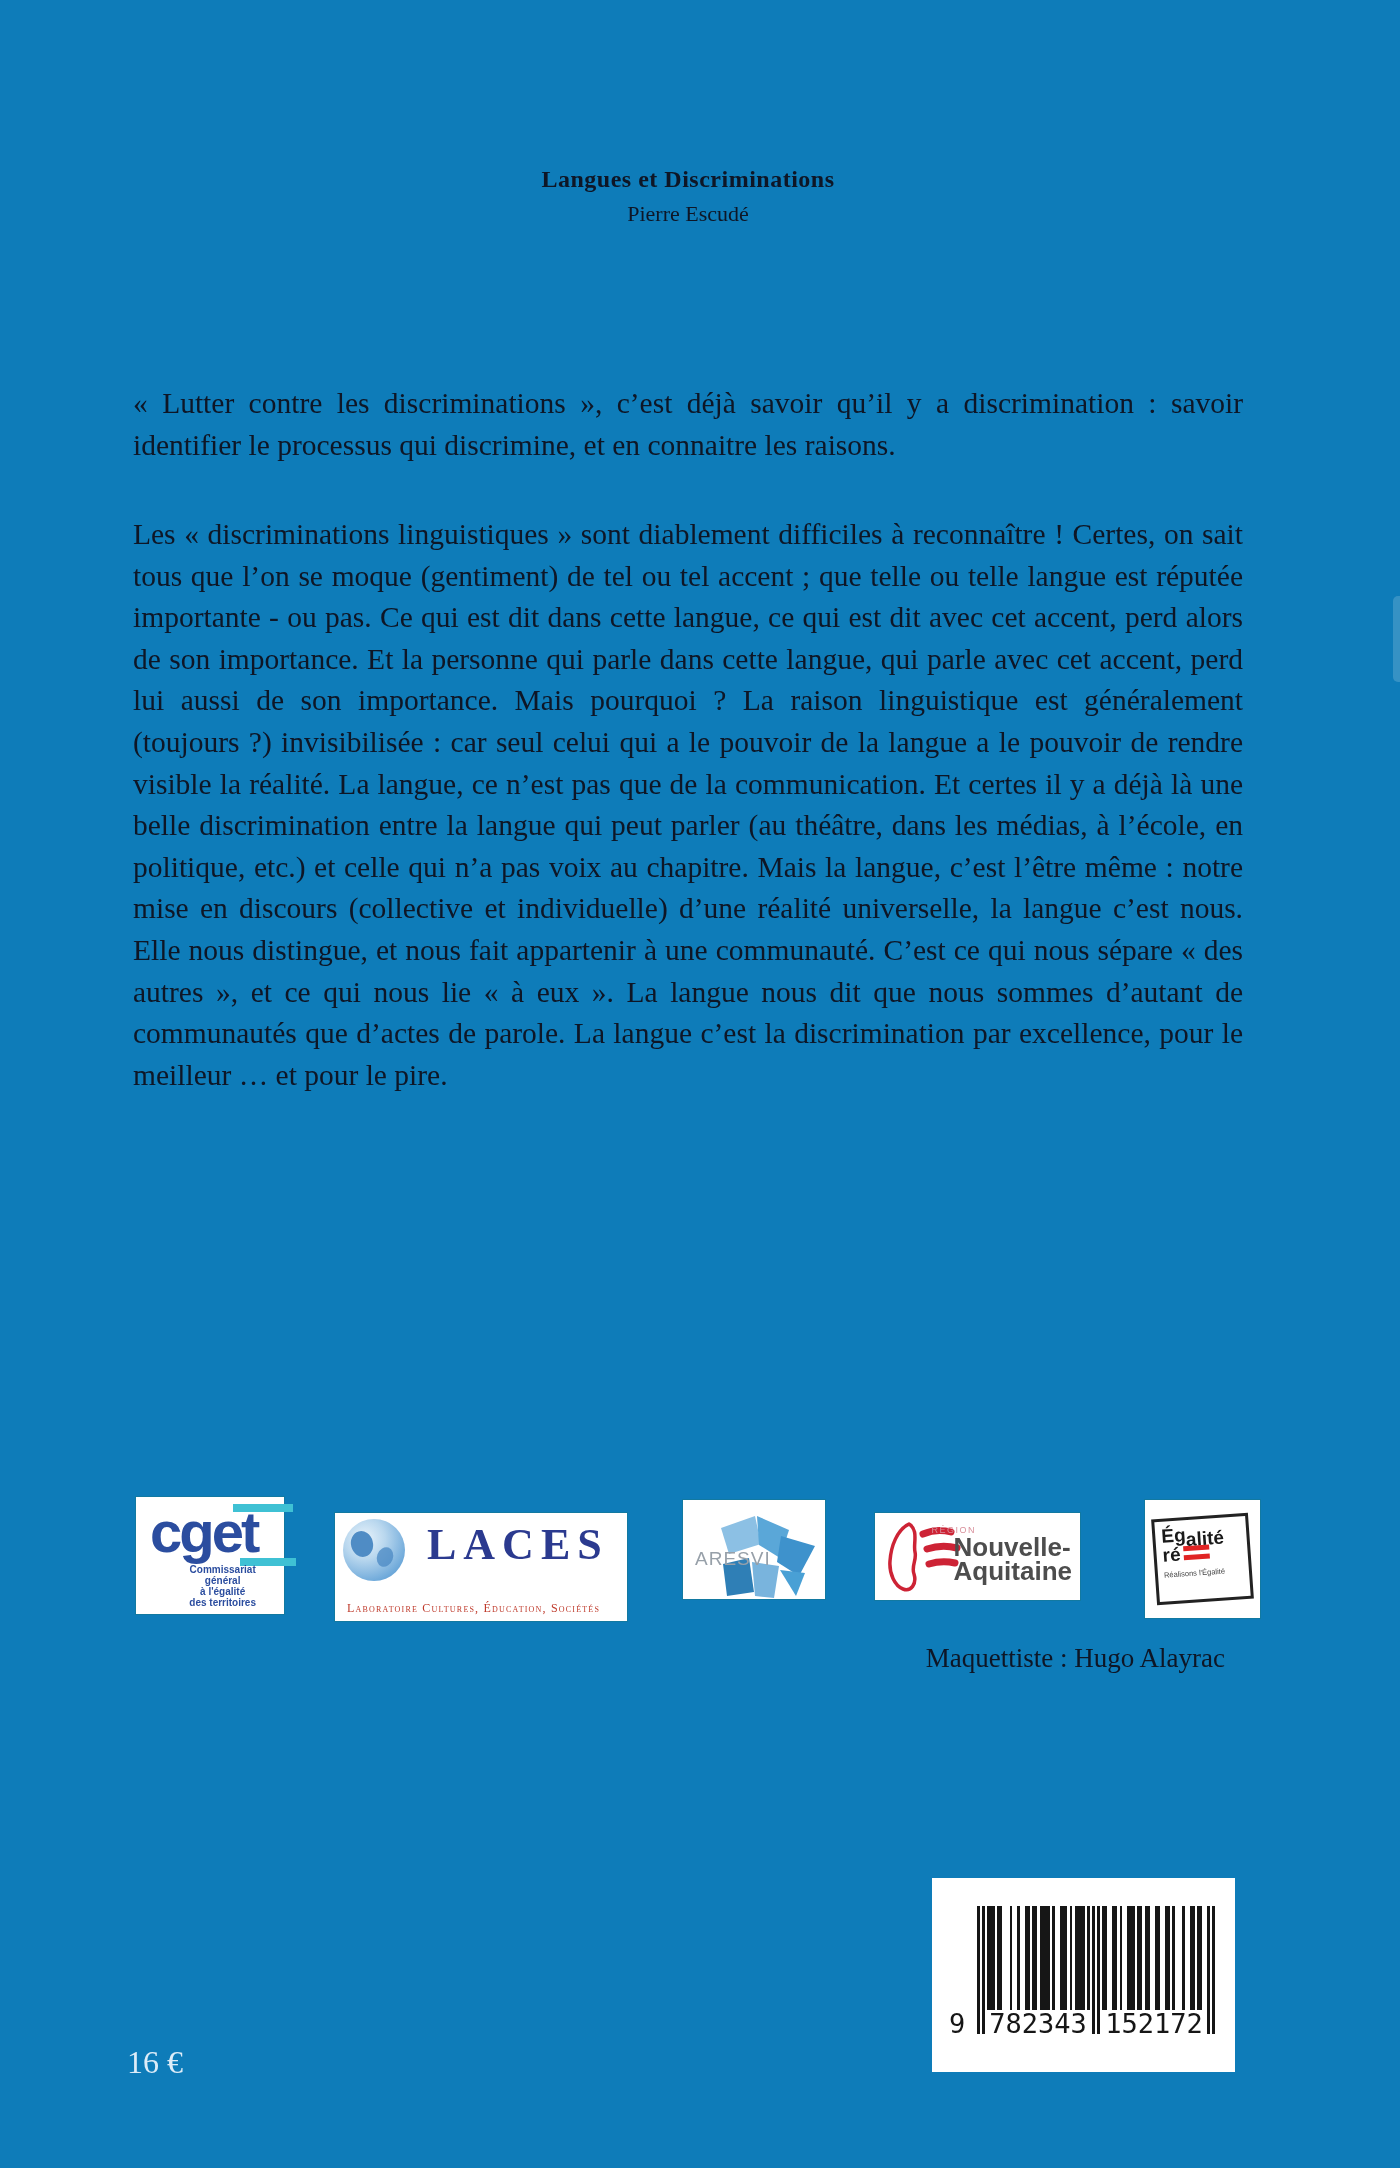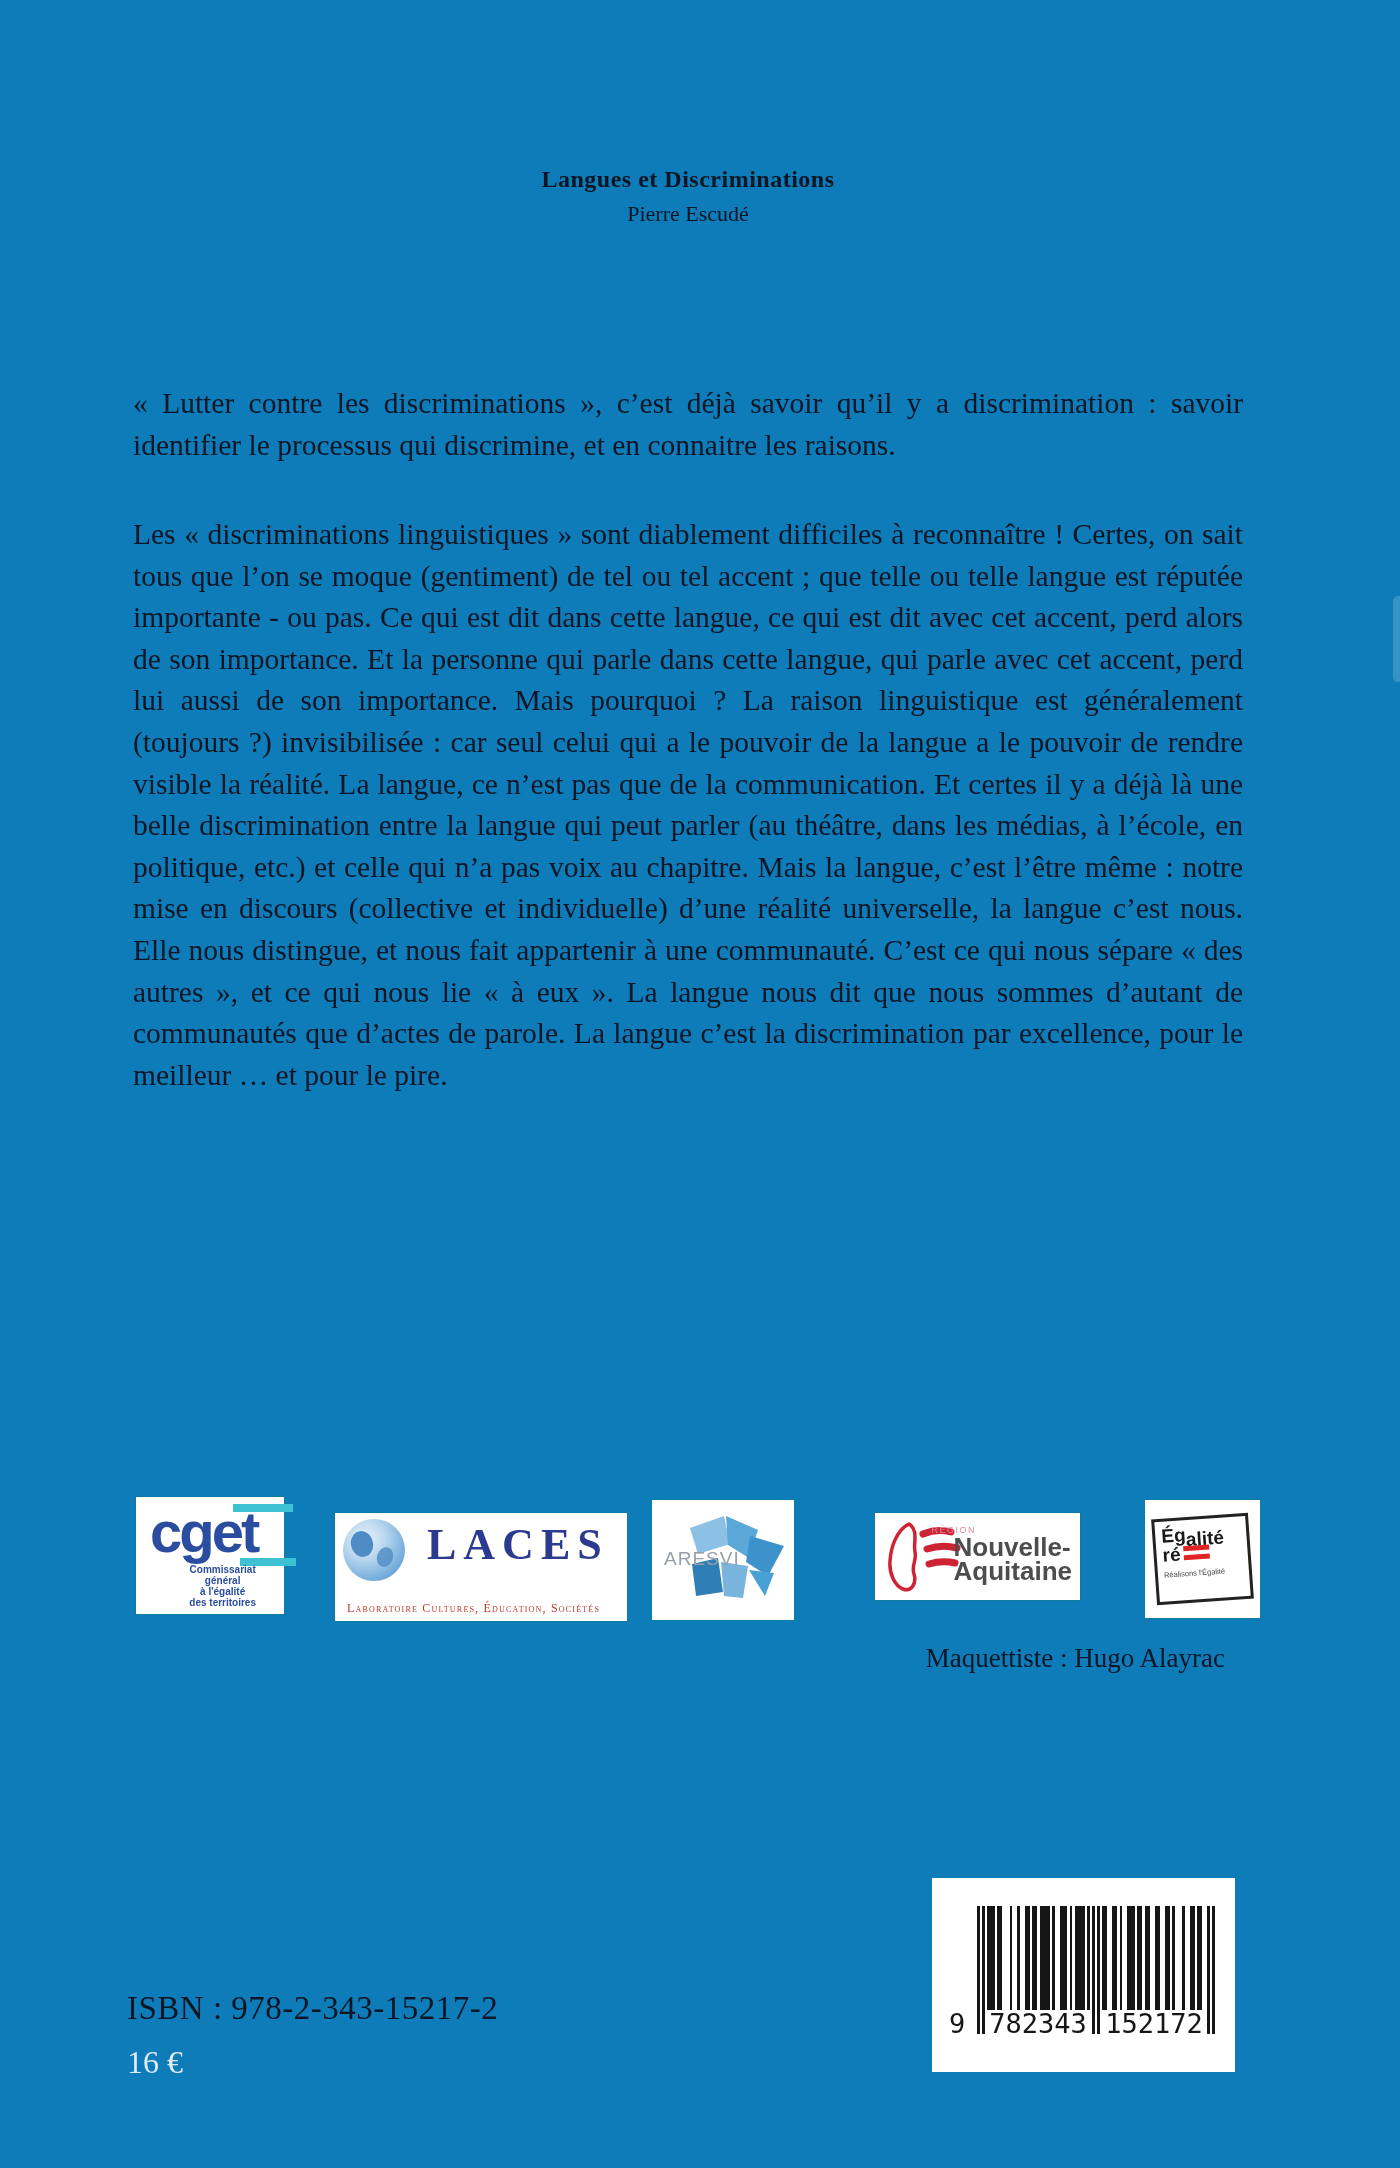--- a/index.html
+++ b/index.html
@@ -37,21 +37,21 @@
   .globe{position:absolute;left:8px;top:6px;width:62px;height:62px;border-radius:50%;
     background:radial-gradient(circle at 35% 32%,#e8f3fb 0%,#b9d7ee 35%,#6ea9da 75%,#4d8ec7 100%);}
   .globe::before,.globe::after{content:"";position:absolute;background:#4f8cc5;border-radius:50%;}
   .globe::before{left:8px;top:12px;width:22px;height:26px;transform:rotate(-15deg);}
   .globe::after{left:34px;top:28px;width:16px;height:20px;transform:rotate(20deg);opacity:.8;}
   .laces-word{position:absolute;left:92px;top:6px;font-size:44px;font-weight:bold;
     letter-spacing:7px;color:var(--color-laces-navy,#2b3a8f);}
   .laces-tagline{position:absolute;left:12px;bottom:5px;white-space:nowrap;
     font-variant:small-caps;letter-spacing:1.2px;font-size:12px;color:var(--color-laces-red,#bf3a2b);}
   
-  .aresvi{left:652px;top:1500px;width:142px;height:120px;text-align:center;}
+  .aresvi{left:683px;top:1500px;width:142px;height:99px;text-align:center;}
   .aresvi svg{position:absolute;left:0;top:0;}
   .aresvi-word{position:absolute;left:12px;top:48px;font-family:"Liberation Sans",sans-serif;
     font-size:19px;letter-spacing:1px;color:#97a0a9;}
   
   .na{left:875px;top:1513px;width:205px;height:87px;}
   .na svg{position:absolute;left:6px;top:3px;}
   .na-text{position:absolute;right:8px;top:12px;font-family:"Liberation Sans",sans-serif;}
   .na-region{font-size:9px;letter-spacing:1.5px;color:#d9909b;text-transform:uppercase;margin-left:14px;}
   .na-line{font-size:26px;line-height:24px;font-weight:bold;color:#4d4d4d;margin-left:36px;}
   
@@ -159,17 +159,16 @@
 
   <div class="barcode-box">
     <div class="bars" id="bars"><span class="g on"></span><span class="g"></span><span class="g on"></span><span class="n"></span><span class="n on"></span><span class="n on"></span><span class="n on"></span><span class="n"></span><span class="n on"></span><span class="n on"></span><span class="n"></span><span class="n"></span><span class="n"></span><span class="n on"></span><span class="n"></span><span class="n"></span><span class="n on"></span><span class="n"></span><span class="n"></span><span class="n on"></span><span class="n on"></span><span class="n"></span><span class="n on"></span><span class="n on"></span><span class="n"></span><span class="n on"></span><span class="n on"></span><span class="n on"></span><span class="n on"></span><span class="n"></span><span class="n on"></span><span class="n"></span><span class="n"></span><span class="n on"></span><span class="n on"></span><span class="n on"></span><span class="n"></span><span class="n on"></span><span class="n"></span><span class="n on"></span><span class="n on"></span><span class="n on"></span><span class="n on"></span><span class="n"></span><span class="n on"></span><span class="g"></span><span class="g on"></span><span class="g"></span><span class="g on"></span><span class="g"></span><span class="n on"></span><span class="n on"></span><span class="n"></span><span class="n"></span><span class="n on"></span><span class="n on"></span><span class="n"></span><span class="n on"></span><span class="n"></span><span class="n"></span><span class="n on"></span><span class="n on"></span><span class="n on"></span><span class="n"></span><span class="n on"></span><span class="n on"></span><span class="n"></span><span class="n on"></span><span class="n on"></span><span class="n"></span><span class="n"></span><span class="n on"></span><span class="n on"></span><span class="n"></span><span class="n"></span><span class="n on"></span><span class="n on"></span><span class="n"></span><span class="n on"></span><span class="n"></span><span class="n"></span><span class="n"></span><span class="n on"></span><span class="n"></span><span class="n"></span><span class="n on"></span><span class="n on"></span><span class="n"></span><span class="n on"></span><span class="n on"></span><span class="n"></span><span class="n"></span><span class="g on"></span><span class="g"></span><span class="g on"></span></div>
     <div class="bar-digits">
       <span class="d9">9</span>
       <span class="dl">782343</span>
       <span class="dr">152172</span>
     </div>
   </div>
 
-  <div class="isbn">ISBN : 978-2-343-15217-2</div>
   <div class="price">16 €</div>
 
   <div class="edge-highlight"></div>
 </div>
 
 </body></html>

